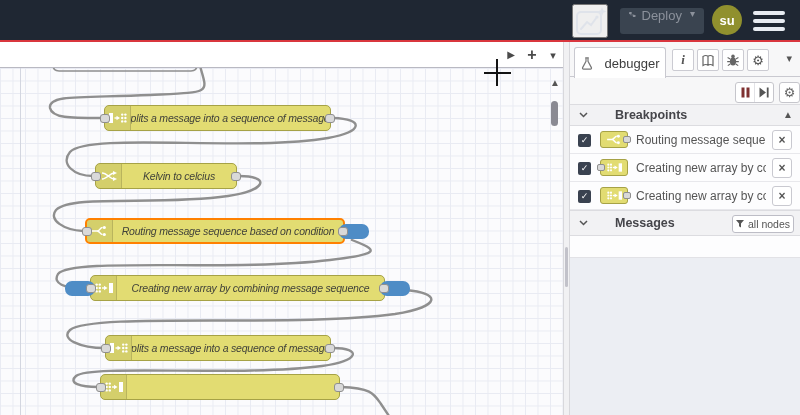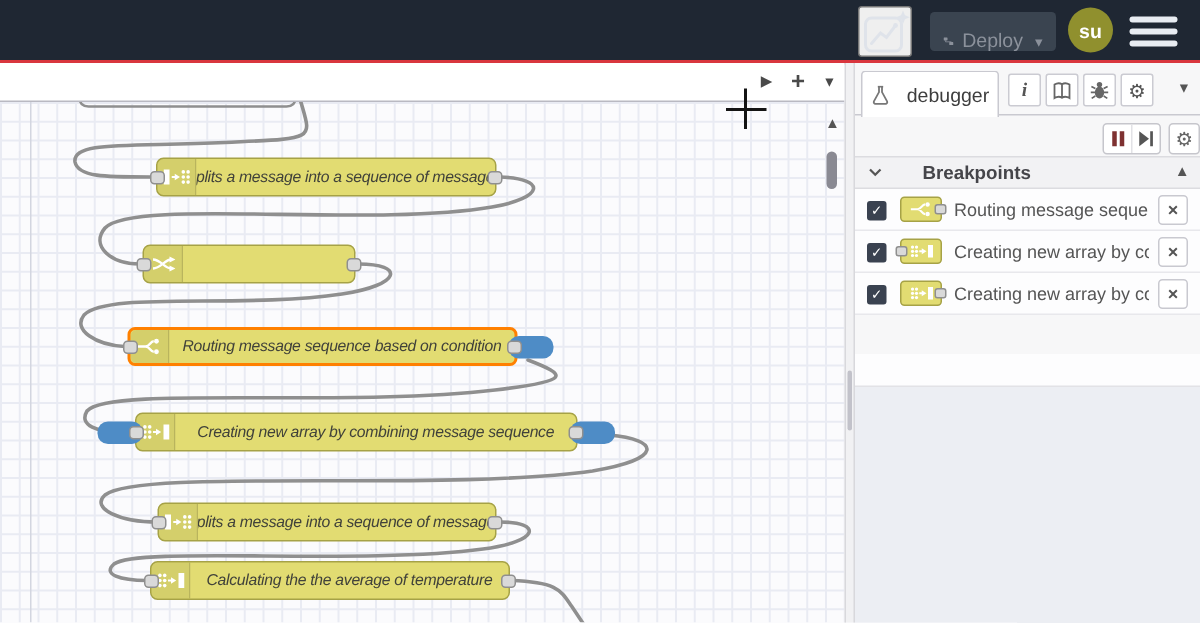--- a/index.html
+++ b/index.html
@@ -4,21 +4,21 @@
 <style>
   * { margin:0; padding:0; box-sizing:border-box; }
   html,body { width:800px; height:415px; overflow:hidden;
     font-family:"Liberation Sans", sans-serif; background:#fbfbfd; }
 
   
   .header { position:absolute; left:0; top:0; width:800px; height:40px; background:#1f2733; }
   .hdr-red { position:absolute; left:0; top:40px; width:800px; height:3px; background:#d9363e; }
   .ai-btn { position:absolute; left:572px; top:4px; width:36px; height:34px; }
   .deploy-btn { position:absolute; left:620px; top:8px; width:84px; height:26px;
-    background:#3a4450; border-radius:3px; display:flex; align-items:flex-end; gap:6px;
+    background:#3a4450; border-radius:3px; display:flex; align-items:flex-start; gap:6px;
     padding:0 9px; border:none; cursor:pointer; }
   .deploy-label { color:#8b919b; font-size:13px; }
   .deploy-caret { color:#8b919b; font-size:10px; margin-left:2px; }
   .avatar { position:absolute; left:712px; top:5px; width:30px; height:30px; border-radius:50%;
     background:#90902e; color:#fff; font-size:13px; font-weight:bold; display:flex;
     align-items:center; justify-content:center; }
   .burger { position:absolute; left:752px; top:9px; width:34px; height:24px; background:none; border:none; cursor:pointer; }
   .burger span { position:absolute; left:1px; width:32px; height:4px; border-radius:2px; background:#e8ecf2; }
   .burger span:nth-child(1){top:2px}.burger span:nth-child(2){top:10px}.burger span:nth-child(3){top:18px}
 
@@ -197,20 +197,21 @@
   </div>
 
   <div class="node" style="left:95px;top:121px;width:142px;">
     <span class="nicon">
       <svg width="16" height="12" viewBox="0 0 16 12">
           <path d="M1,3 C6,3 9,9 13,9 M1,9 C6,9 9,3 13,3" fill="none" stroke="#fff" stroke-width="1.6"></path>
           <path d="M12,1 L16,3 L12,5 z" fill="#fff"></path>
           <path d="M12,7 L16,9 L12,11 z" fill="#fff"></path>
         </svg>
     </span>
+    <span class="nlabel">Kelvin to celcius</span>
     <span class="port pl"></span>
     <span class="port pr"></span>
   </div>
 
   <div class="node selected" style="left:85px;top:176px;width:260px;">
     <span class="nicon">
       <svg width="15" height="12" viewBox="0 0 15 12">
           <path d="M0,6 H5 M5,6 C8,6 8,2.5 10.5,2.5 M5,6 C8,6 8,9.5 10.5,9.5" fill="none" stroke="#fff" stroke-width="1.6"></path>
           <circle cx="12.3" cy="2.5" r="1.6" fill="#fff"></circle>
           <circle cx="12.3" cy="9.5" r="1.6" fill="#fff"></circle>
@@ -275,21 +276,20 @@
             <circle cx="1.6" cy="6" r="1.2"></circle>
             <circle cx="4.8" cy="6" r="1.2"></circle>
             <circle cx="1.6" cy="9.4" r="1.2"></circle>
             <circle cx="4.8" cy="9.4" r="1.2"></circle>
           </g>
           <path d="M7,6 h3" stroke="#fff" stroke-width="1.4"></path>
           <path d="M9,3.8 L12.5,6 L9,8.2 z" fill="#fff"></path>
           <rect x="14" y="1" width="4" height="10" fill="#fff"></rect>
         </svg>
     </span>
-    <span class="nlabel">Calculating the the average of temperature</span>
     <span class="port pl"></span>
     <span class="port pr"></span>
   </div>
 
   <div class="cross-h"></div>
   <div class="cross-v"></div>
 
   <button class="cv-scroll-up">▲</button>
   <div class="cv-thumb"></div>
 </div>
@@ -403,16 +403,28 @@
           <path d="M7,6 h3" stroke="#fff" stroke-width="1.5"></path>
           <path d="M9,3.6 L12.8,6 L9,8.4 z" fill="#fff"></path>
           <rect x="14" y="1" width="4" height="10" fill="#fff"></rect>
         </svg>
       <span class="nub r"></span>
     </span>
     <span class="bp-label">Creating new array by combining message sequence</span>
     <button class="bp-x">×</button>
   </div>
 
+  <div class="sec-hdr hdr-msg">
+    <svg class="chev" width="9" height="6" viewBox="0 0 9 6">
+        <path d="M1,1 L4.5,4.5 L8,1" fill="none" stroke="#555" stroke-width="1.5"></path>
+      </svg>
+    <span class="sec-title">Messages</span>
+    <button class="filter-btn">
+      <svg width="8" height="8" viewBox="0 0 8 8">
+          <path d="M0,0 h8 L5,3.5 v4 L3,6.2 V3.5 z" fill="#555"></path>
+        </svg>
+      <span>all nodes</span>
+    </button>
+  </div>
 
   <div class="msg-empty"></div>
   <div class="msg-area"></div>
 </div>
 
 </body></html>

